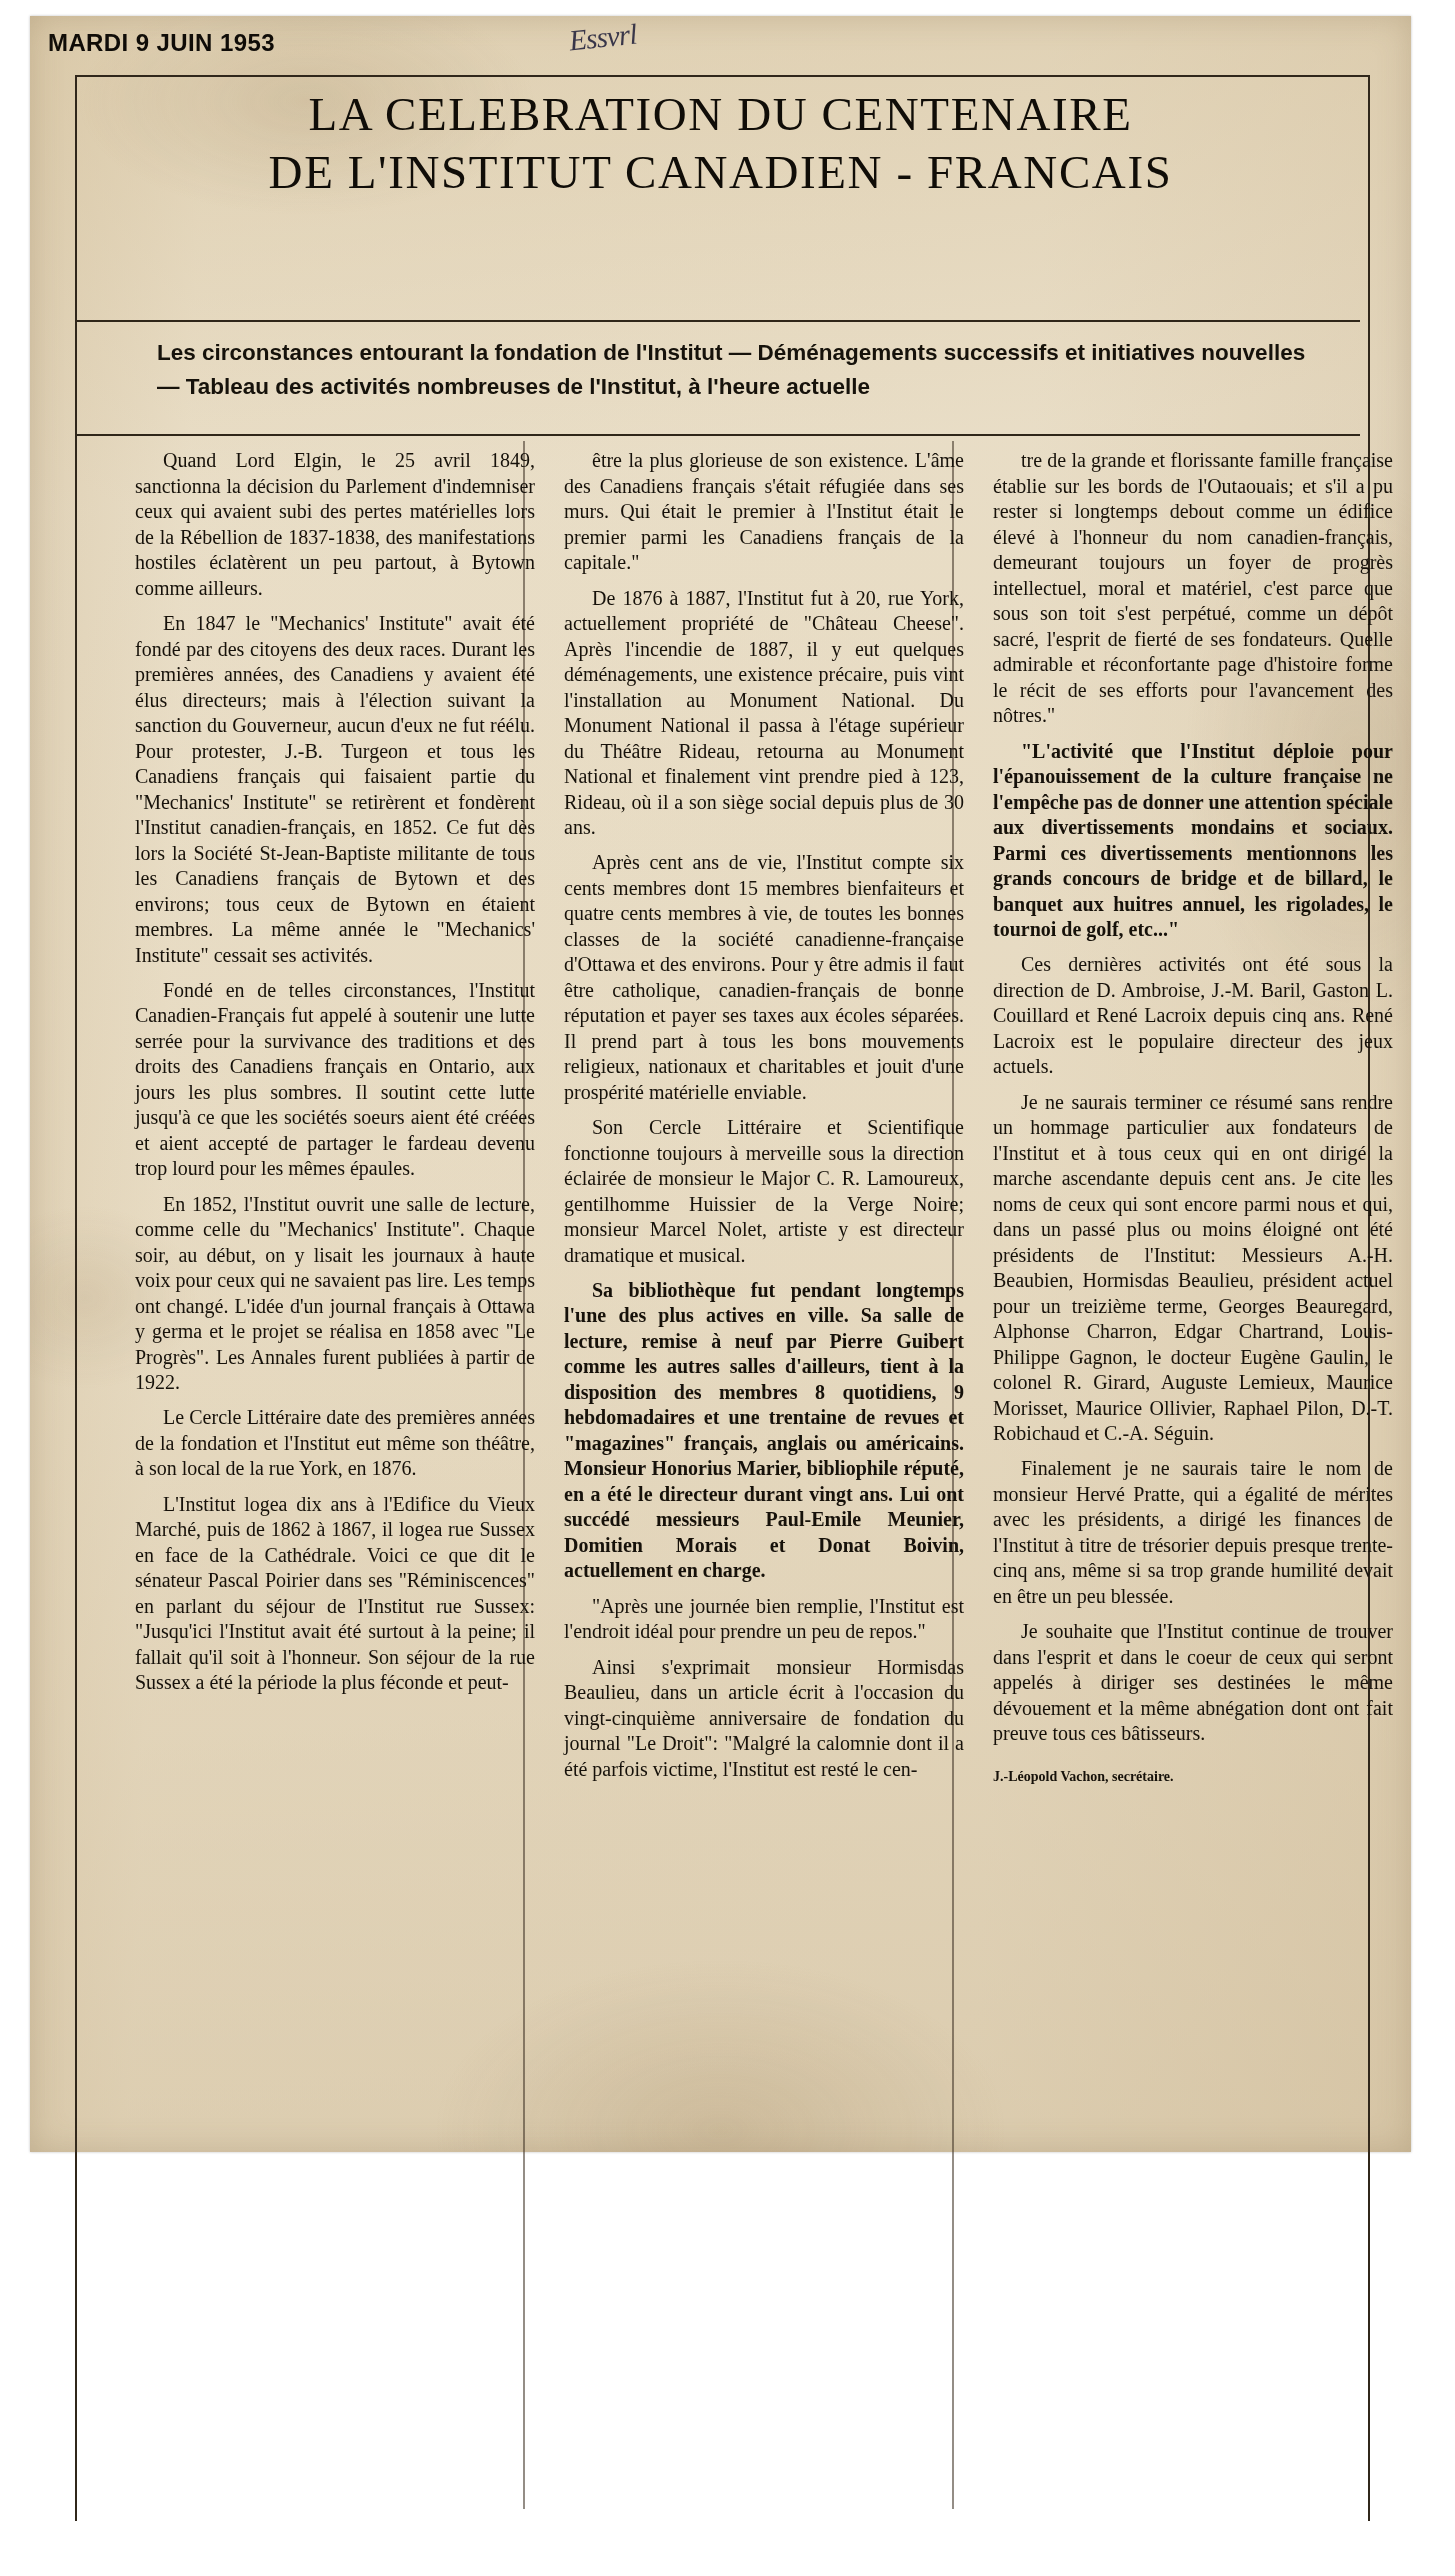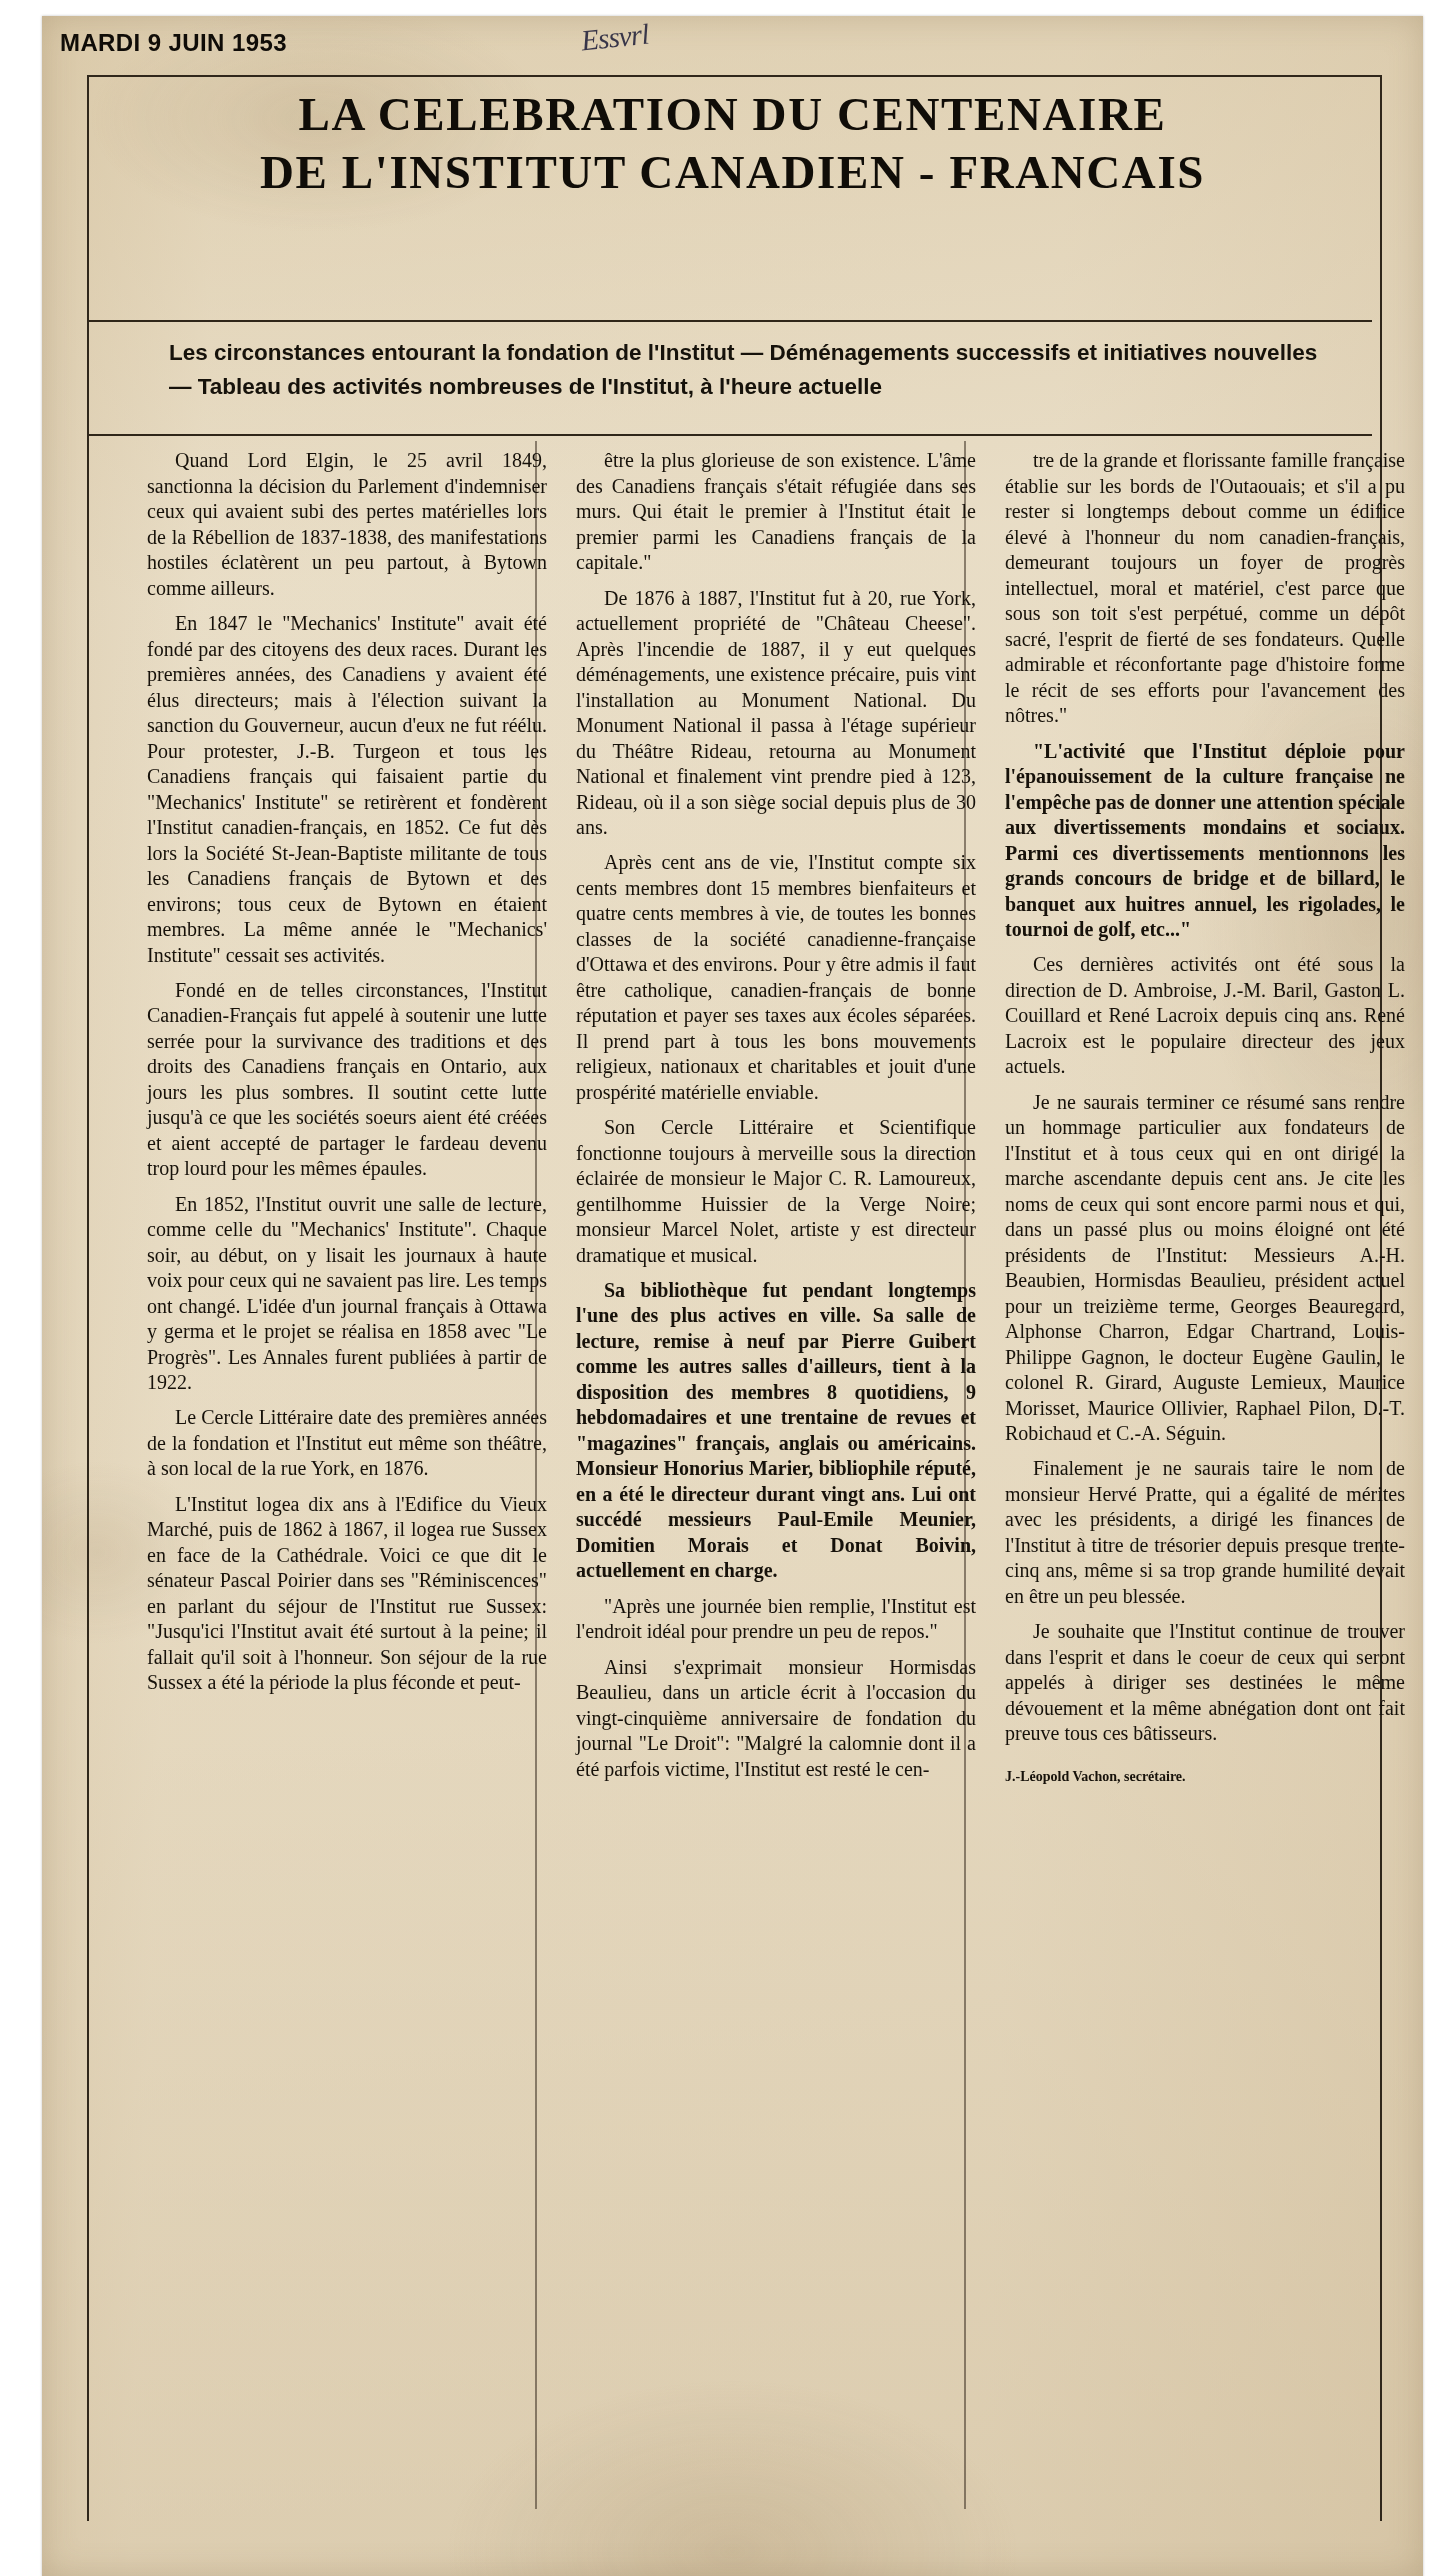--- a/index.html
+++ b/index.html
@@ -9,24 +9,24 @@
   }
   body {
     width: 1456px;
     height: 2576px;
     font-family: "Liberation Serif", serif;
     overflow: hidden;
   }
 
   #clipping {
     position: absolute;
-    left: 42px;
+    left: 30px;
     top: 16.3px;
     width: 1381px;
-    height: 2561px;
+    height: 2136px;
     background: #e8ddc6;
     background-image:
       linear-gradient(175deg, rgba(215,196,160,0.55) 0%, rgba(234,221,197,0.15) 22%, rgba(226,210,180,0.25) 55%, rgba(206,186,150,0.5) 100%),
       linear-gradient(92deg, rgba(200,178,140,0.35) 0%, rgba(238,228,206,0.1) 12%, rgba(232,220,196,0.05) 70%, rgba(206,186,152,0.4) 100%);
     box-shadow: 0 0 2.5px rgba(0,0,0,0.25);
     color: #17120c;
   }
 
   
   #clipping::before {
@@ -79,21 +79,21 @@
     box-sizing: content-box;
   }
 
   .headline {
     position: absolute;
     left: 49px;
     top: 70px;
     width: 1283px;
     text-align: center;
     font-family: "Liberation Serif", serif;
-    font-weight: bold;
+    font-weight: normal;
     font-size: 47px;
     line-height: 1.22;
     letter-spacing: 1.6px;
     color: #100d08;
   }
   .headline .l2 {
     letter-spacing: 1.6px;
   }
 
   .subhead {

